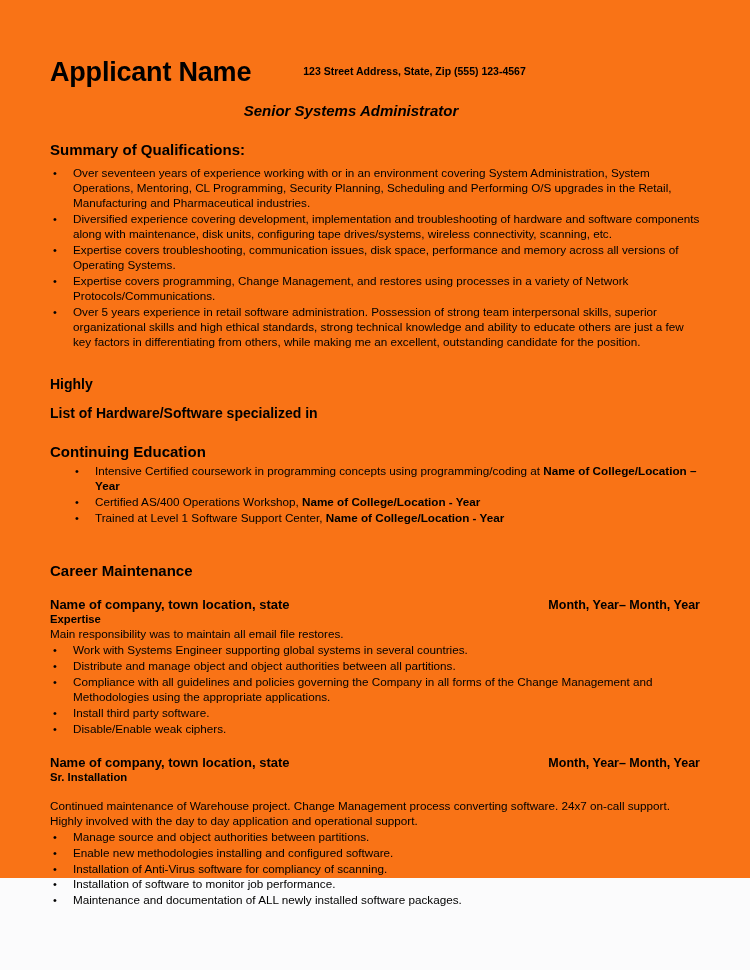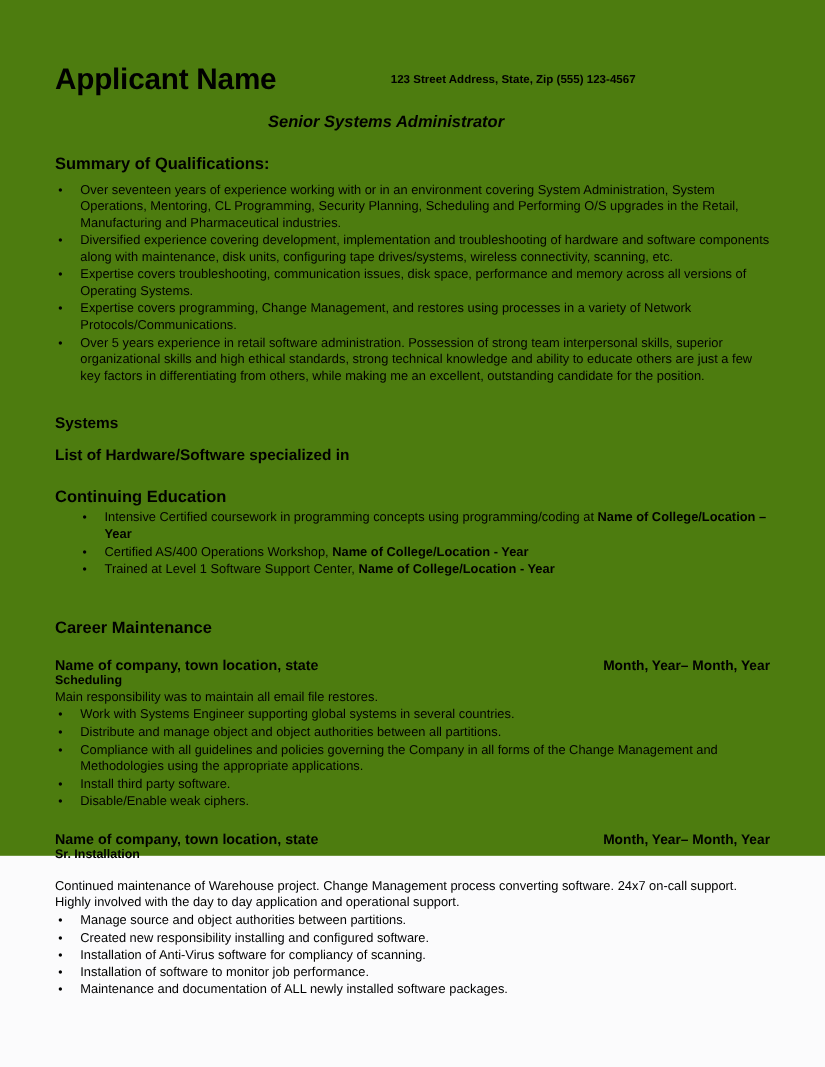--- a/index.html
+++ b/index.html
@@ -11,22 +11,22 @@
     width: 750px;
     height: 970px;
     background: #fbfbfc;
     font-family: "Liberation Sans", sans-serif;
     color: #000000;
     overflow: hidden;
   }
   .page {
     position: relative;
     width: 750px;
-    height: 778px;
-    background: #4d7c0f;
+    height: 878px;
+    background: #f97316;
     box-sizing: border-box;
     padding: 0;
     text-decoration: underline;
   }
   .content {
     position: absolute;
     left: 50px;
     top: 58px;
     width: 650px;
   }
@@ -40,21 +40,21 @@
   .applicant-name {
     font-size: 27px;
     font-weight: bold;
     letter-spacing: -0.2px;
     line-height: 1.05;
     white-space: nowrap;
   }
   .contact-line {
     font-size: 10.5px;
     font-weight: bold;
-    margin-left: 104px;
+    margin-left: 52px;
     position: relative;
     top: -6px;
     white-space: nowrap;
   }
   .job-target {
     text-align: center;
     font-size: 15px;
     font-weight: bold;
     font-style: italic;
     margin-top: 16px;
@@ -174,57 +174,57 @@
 
     <div class="section-heading">Summary of Qualifications:</div>
     <ul class="bullets lvl1" id="summary-bullets">
         <li>Over seventeen years of experience working with or in an environment covering System Administration, System Operations, Mentoring, CL Programming, Security Planning, Scheduling and Performing O/S upgrades in the Retail, Manufacturing and Pharmaceutical industries.</li>
         <li>Diversified experience covering development, implementation and troubleshooting of hardware and software components along with maintenance, disk units, configuring tape drives/systems, wireless connectivity, scanning, etc.</li>
         <li>Expertise covers troubleshooting, communication issues, disk space, performance and memory across all versions of Operating Systems.</li>
         <li>Expertise covers programming, Change Management, and restores using processes in a variety of Network Protocols/Communications.</li>
         <li>Over 5 years experience in retail software administration. Possession of strong team interpersonal skills, superior organizational skills and high ethical standards, strong technical knowledge and ability to educate others are just a few key factors in differentiating from others, while making me an excellent, outstanding candidate for the position.</li>
       </ul>
 
-    <div class="skills-heading">Systems</div>
+    <div class="skills-heading">Highly</div>
     <div class="skills-text">List of Hardware/Software specialized in</div>
 
     <div class="section-heading tight">Continuing Education</div>
     <ul class="bullets lvl2" id="education-bullets">
         <li><span>Intensive Certified coursework in programming concepts using programming/coding at </span><b>Name of College/Location – Year</b></li>
         <li><span>Certified AS/400 Operations Workshop, </span><b>Name of College/Location - Year</b></li>
         <li><span>Trained at Level 1 Software Support Center, </span><b>Name of College/Location - Year</b></li>
       </ul>
 
     <div class="career-heading">Career Maintenance</div>
     <div id="career-entries">
         <div class="exp-entry">
           <div class="exp-header">
             <div class="exp-company">Name of company, town location, state</div>
             <div class="exp-dates">Month, Year– Month, Year</div>
           </div>
-          <div class="exp-title">Scheduling</div>
+          <div class="exp-title">Expertise</div>
           <div class="exp-summary">Main responsibility was to maintain all email file restores.</div>
           <ul class="bullets lvl1">
             <li>Work with Systems Engineer supporting global systems in several countries.</li>
             <li>Distribute and manage object and object authorities between all partitions.</li>
             <li>Compliance with all guidelines and policies governing the Company in all forms of the Change Management and Methodologies using the appropriate applications.</li>
             <li>Install third party software.</li>
             <li>Disable/Enable weak ciphers.</li>
           </ul>
         </div>
         <div class="exp-entry">
           <div class="exp-header">
             <div class="exp-company">Name of company, town location, state</div>
             <div class="exp-dates">Month, Year– Month, Year</div>
           </div>
           <div class="exp-title">Sr. Installation</div>
           <div class="exp-summary spaced">Continued maintenance of Warehouse project.  Change Management process converting software.  24x7 on-call support.  Highly involved with the day to day application and operational support.</div>
           <ul class="bullets lvl1">
             <li>Manage source and object authorities between partitions.</li>
-            <li>Created new responsibility installing and configured software.</li>
+            <li>Enable new methodologies installing and configured software.</li>
             <li>Installation of Anti-Virus software for compliancy of scanning.</li>
             <li>Installation of software to monitor job performance.</li>
             <li>Maintenance and documentation of ALL newly installed software packages.</li>
           </ul>
         </div>
       </div>
 
   </div>
 </div>
 

